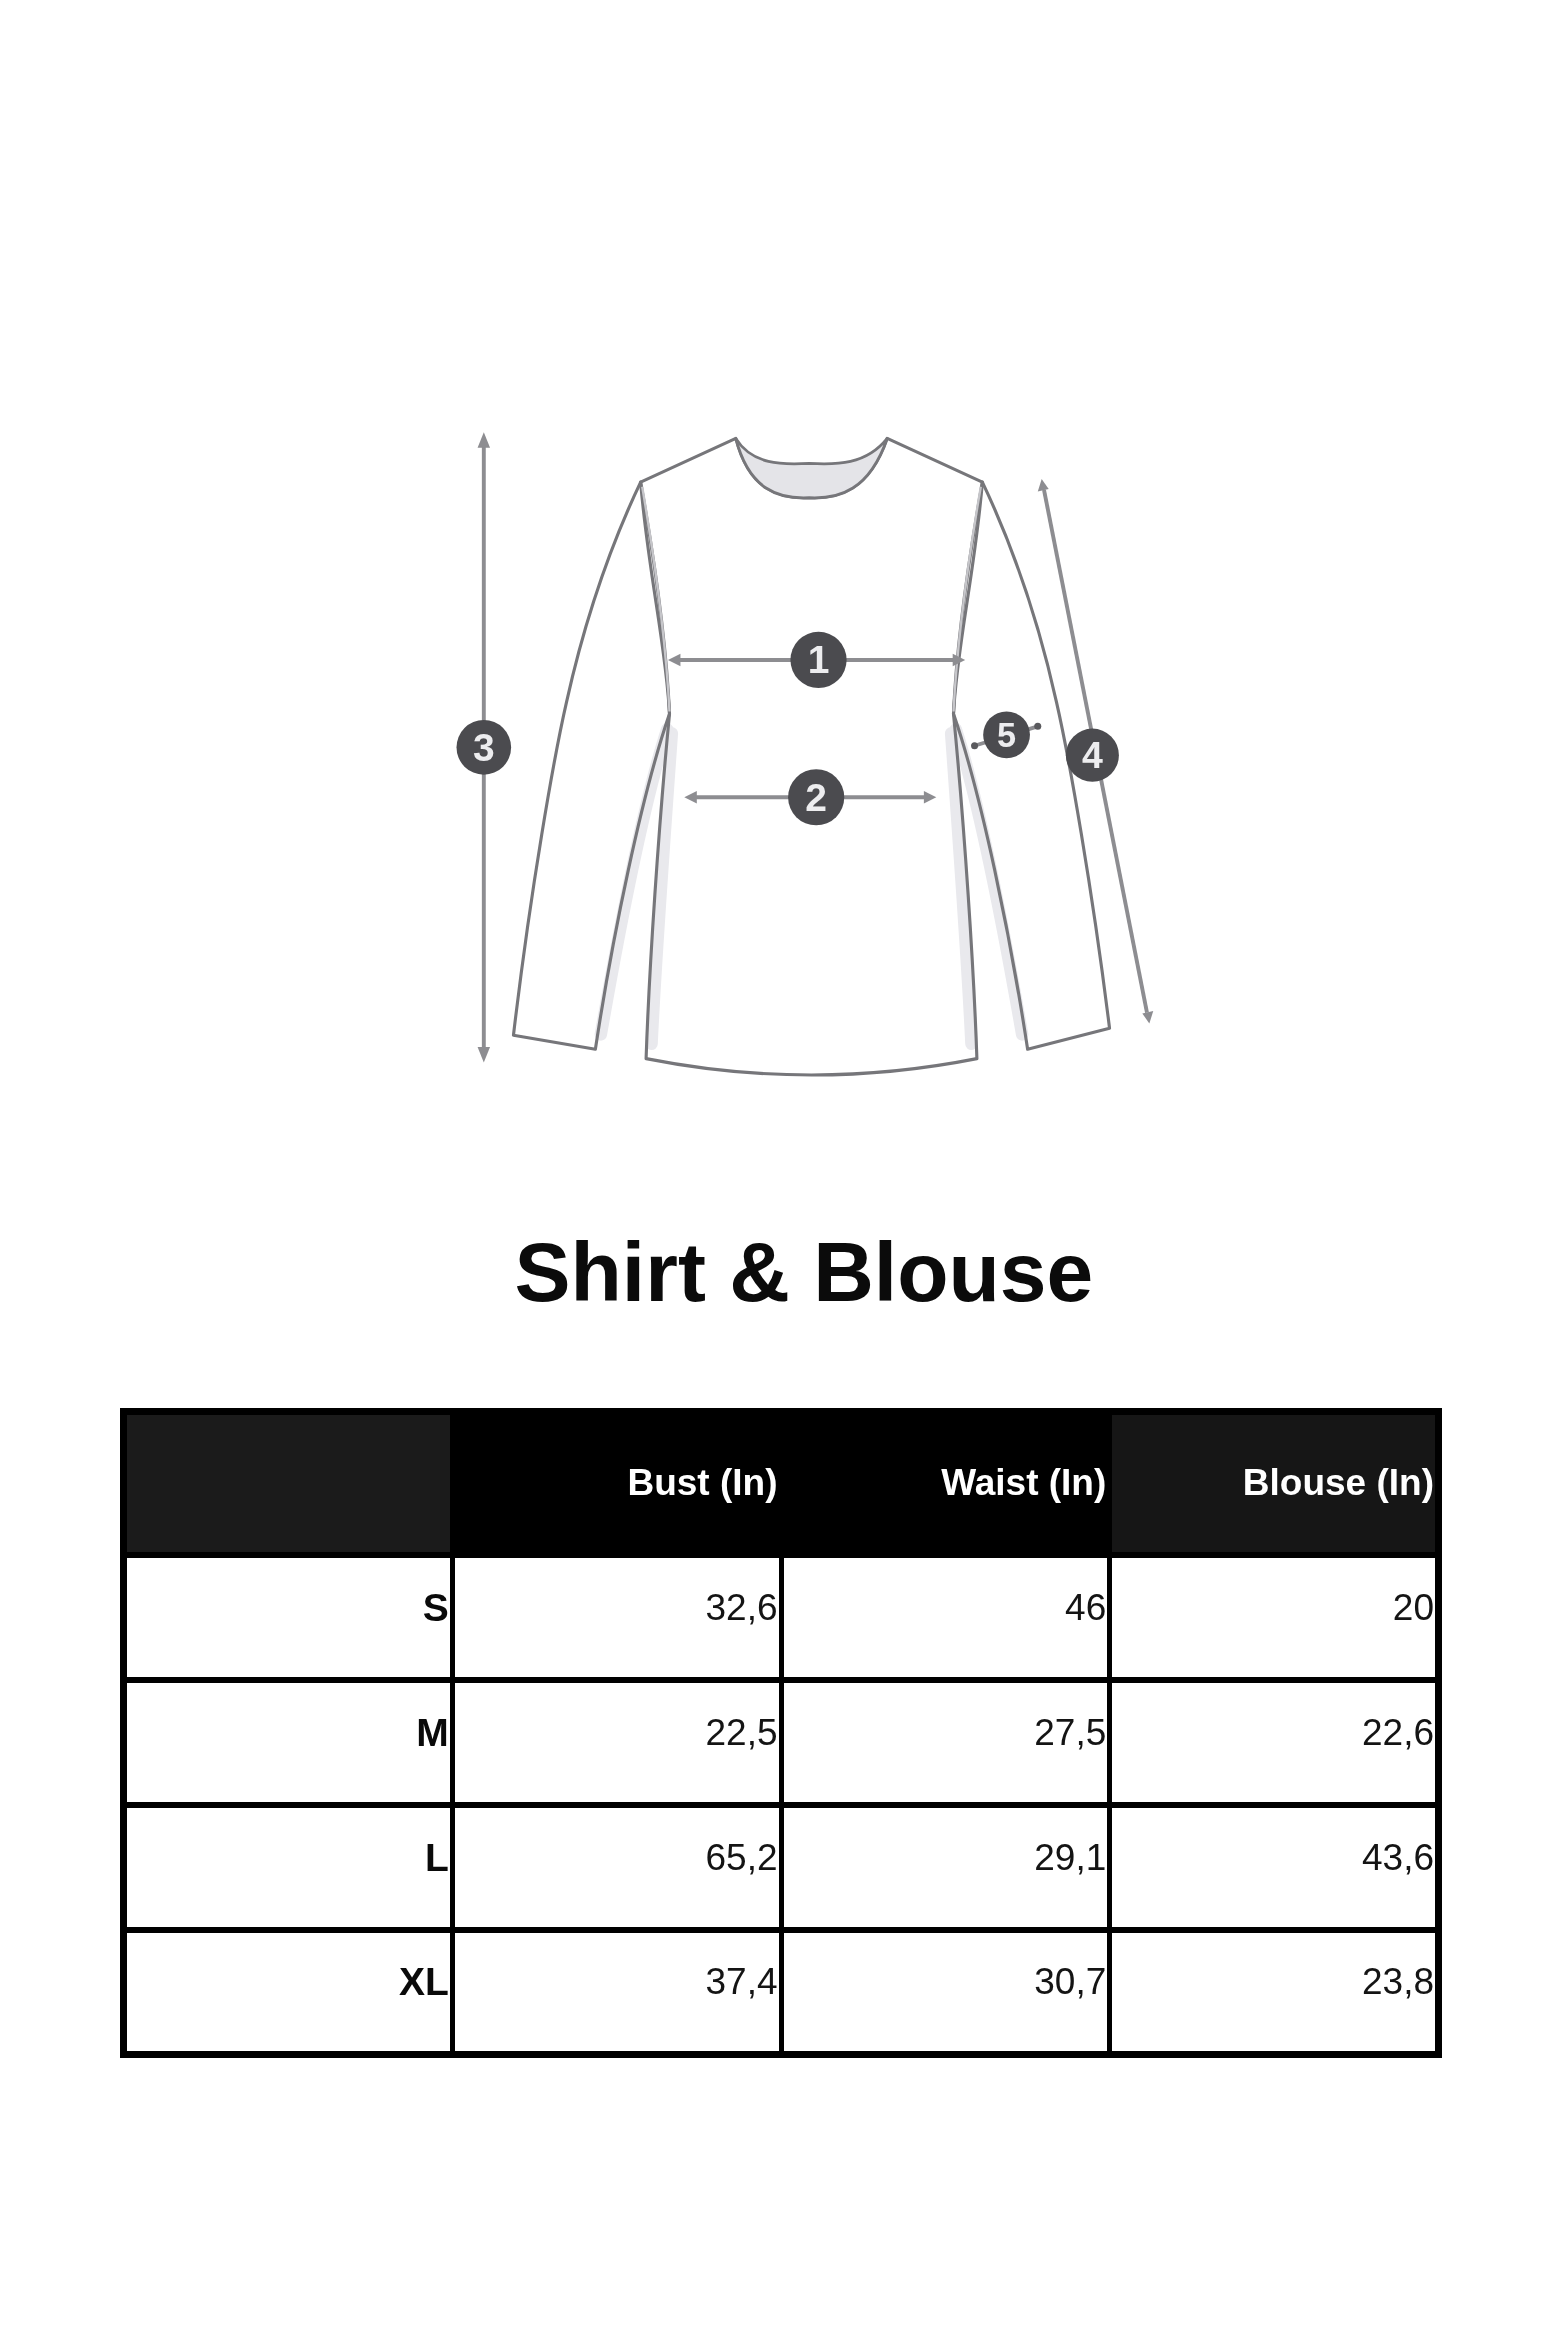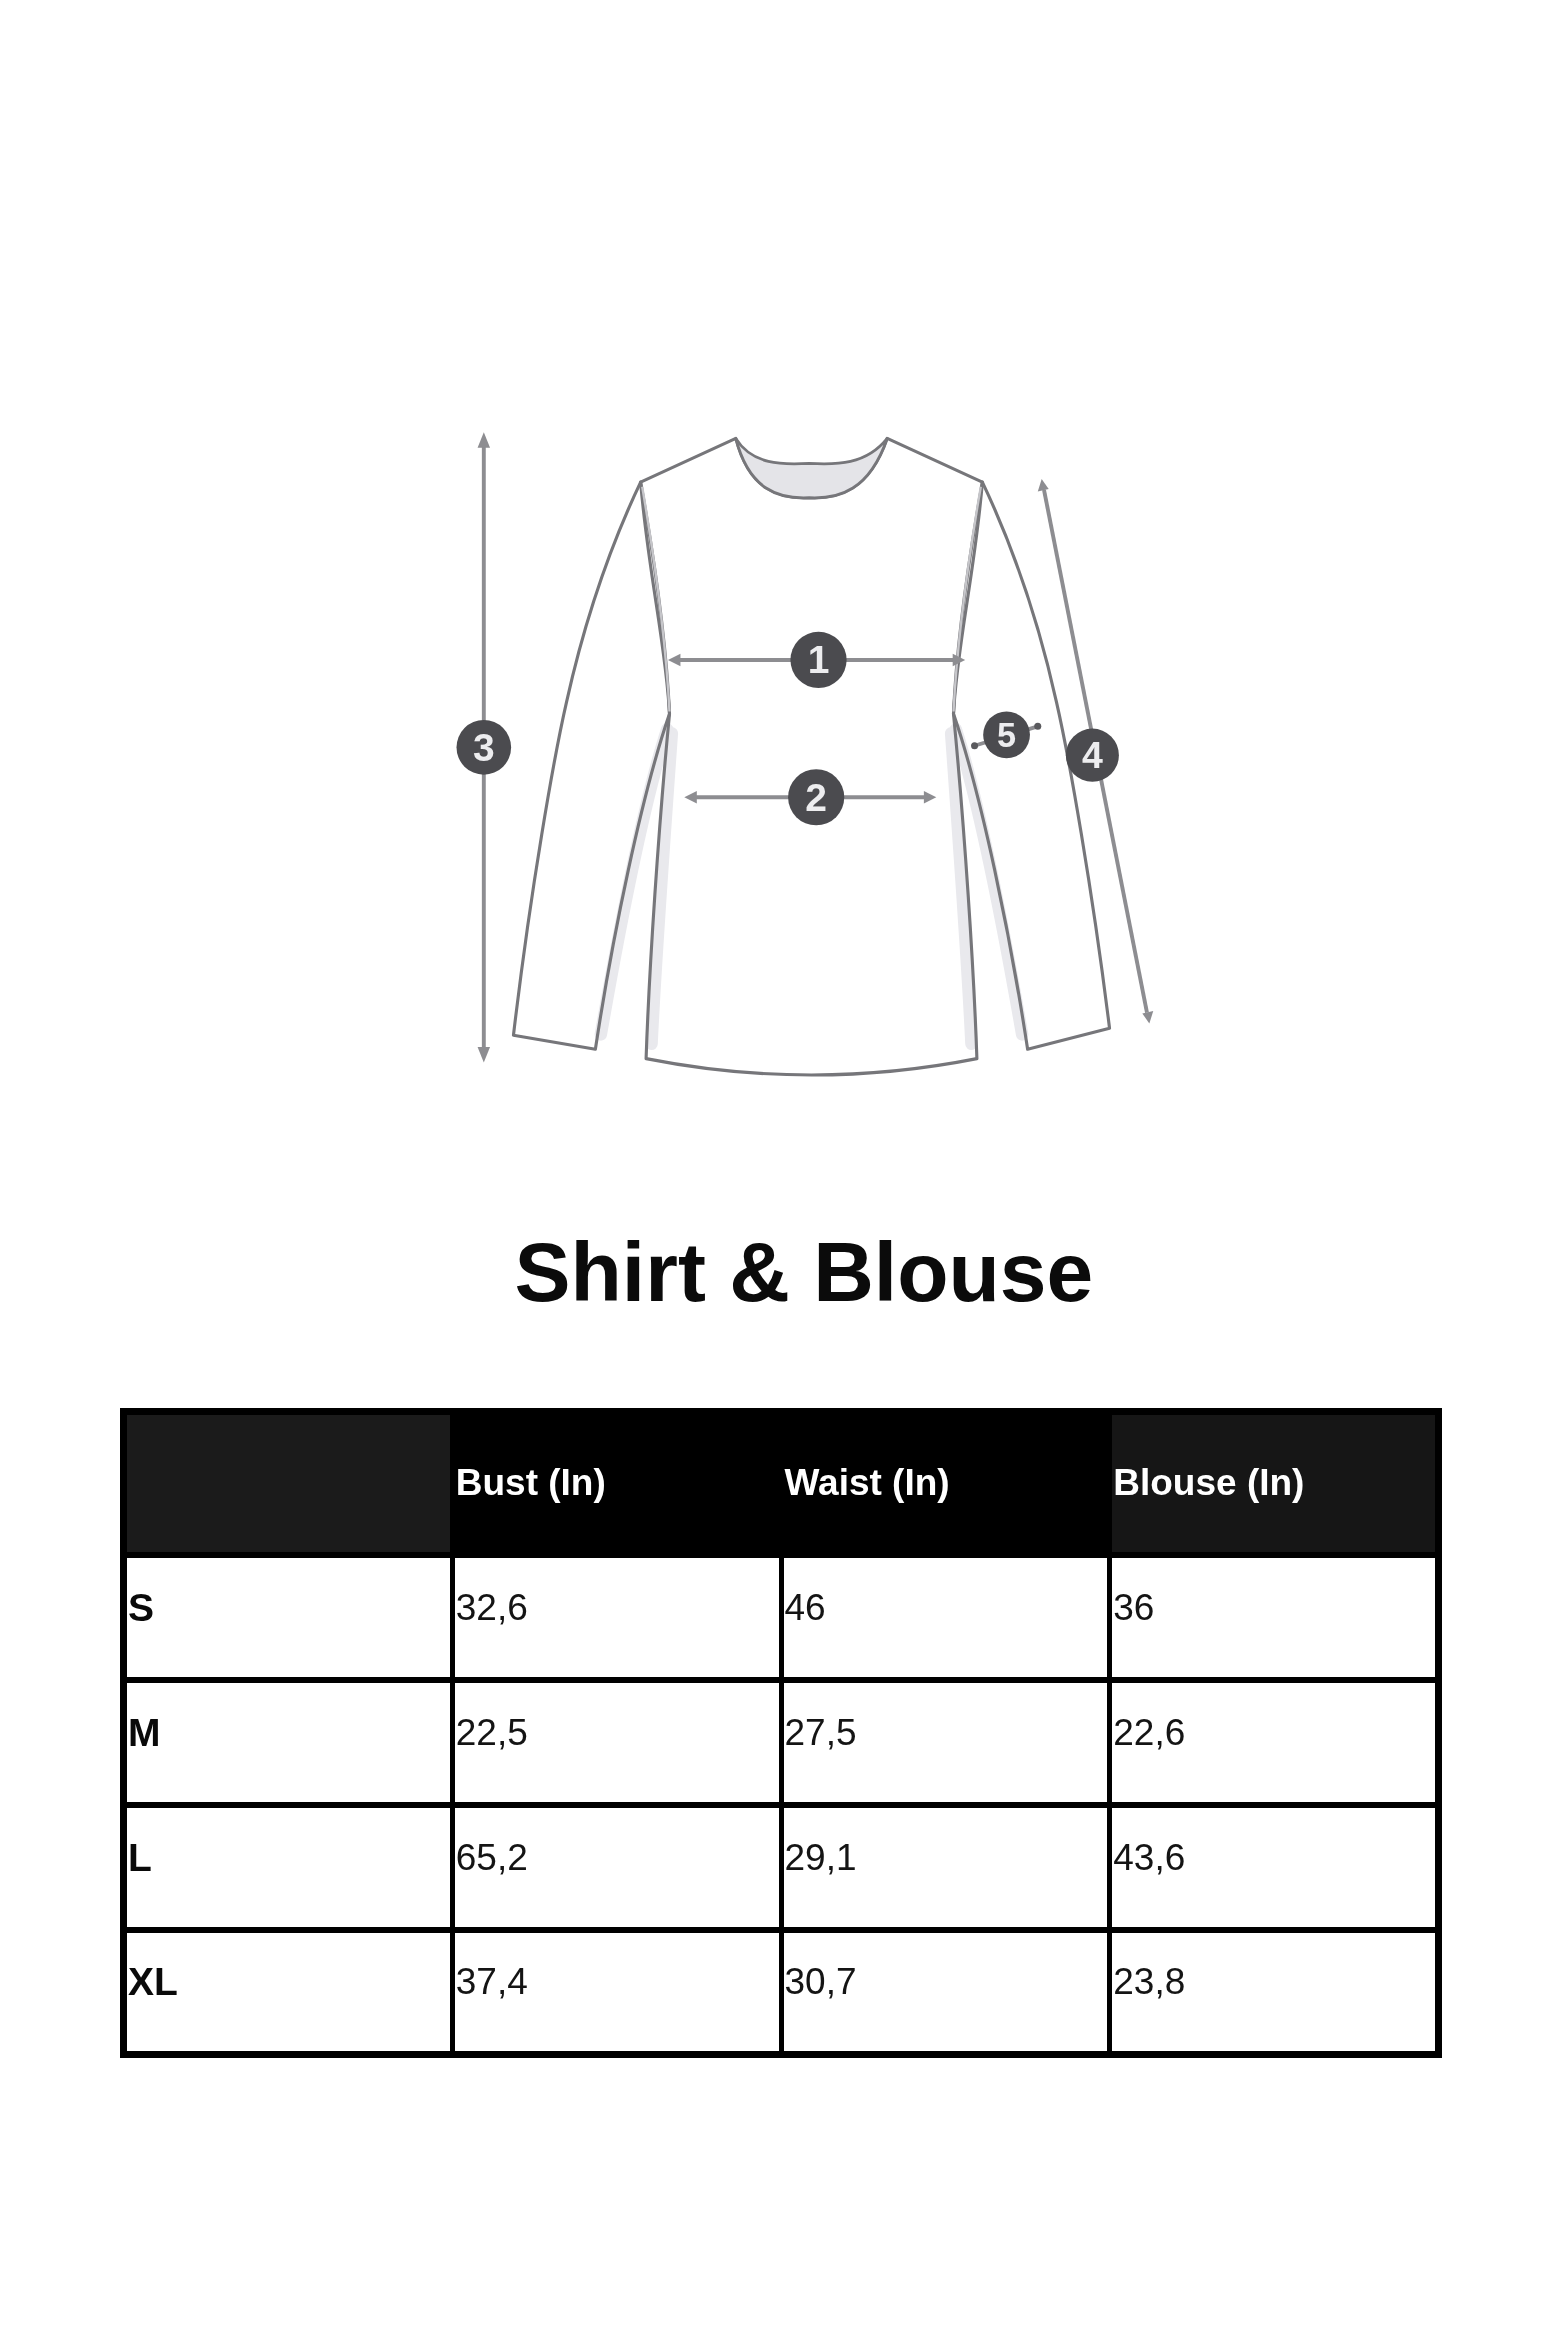--- a/index.html
+++ b/index.html
@@ -13,21 +13,21 @@
     white-space:nowrap;
   }
   .diagram{position:absolute;left:437px;top:390px;width:749px;height:749px;}
   .section-title{
     position:absolute;top:1230px;left:0;width:100%;text-align:center;
     font-size:84px;font-weight:bold;line-height:1;color:#0b0b0b;
     transform:translateX(23.4px);white-space:nowrap;
   }
   table.size-table{
     position:absolute;left:120px;top:1408px;width:1322px;
-    border-collapse:collapse;table-layout:fixed;text-align:left;
+    border-collapse:collapse;table-layout:fixed;text-align:right;
     border:7.8px solid #000;
   }
   .size-table th,.size-table td{
     border:5.5px solid #000;border-top-width:6.2px;border-bottom-width:6.2px;
     vertical-align:middle;overflow:hidden;
   }
   .size-table thead tr{height:143px;}
   .size-table thead th{
     background:#000000;color:#ffffff;font-size:37px;font-weight:bold;
   }
@@ -131,21 +131,21 @@
         <th>Bust (In)</th>
         <th>Waist (In)</th>
         <th>Blouse (In)</th>
       </tr>
     </thead>
     <tbody>
       <tr>
         <th>S</th>
         <td>32,6</td>
         <td>46</td>
-        <td>36</td>
+        <td>20</td>
       </tr>
       <tr>
         <th>M</th>
         <td>22,5</td>
         <td>27,5</td>
         <td>22,6</td>
       </tr>
       <tr>
         <th>L</th>
         <td>65,2</td>

